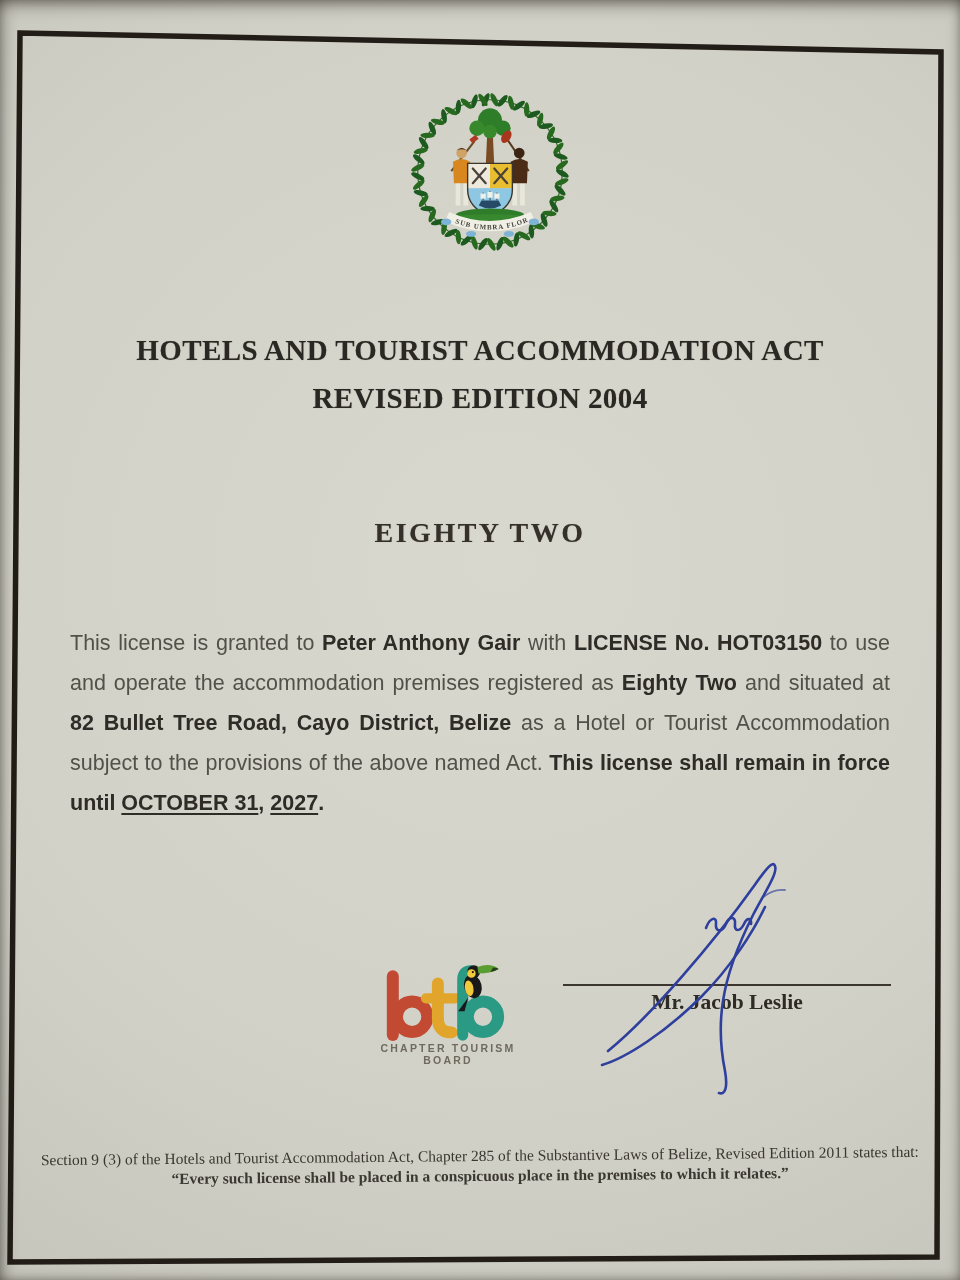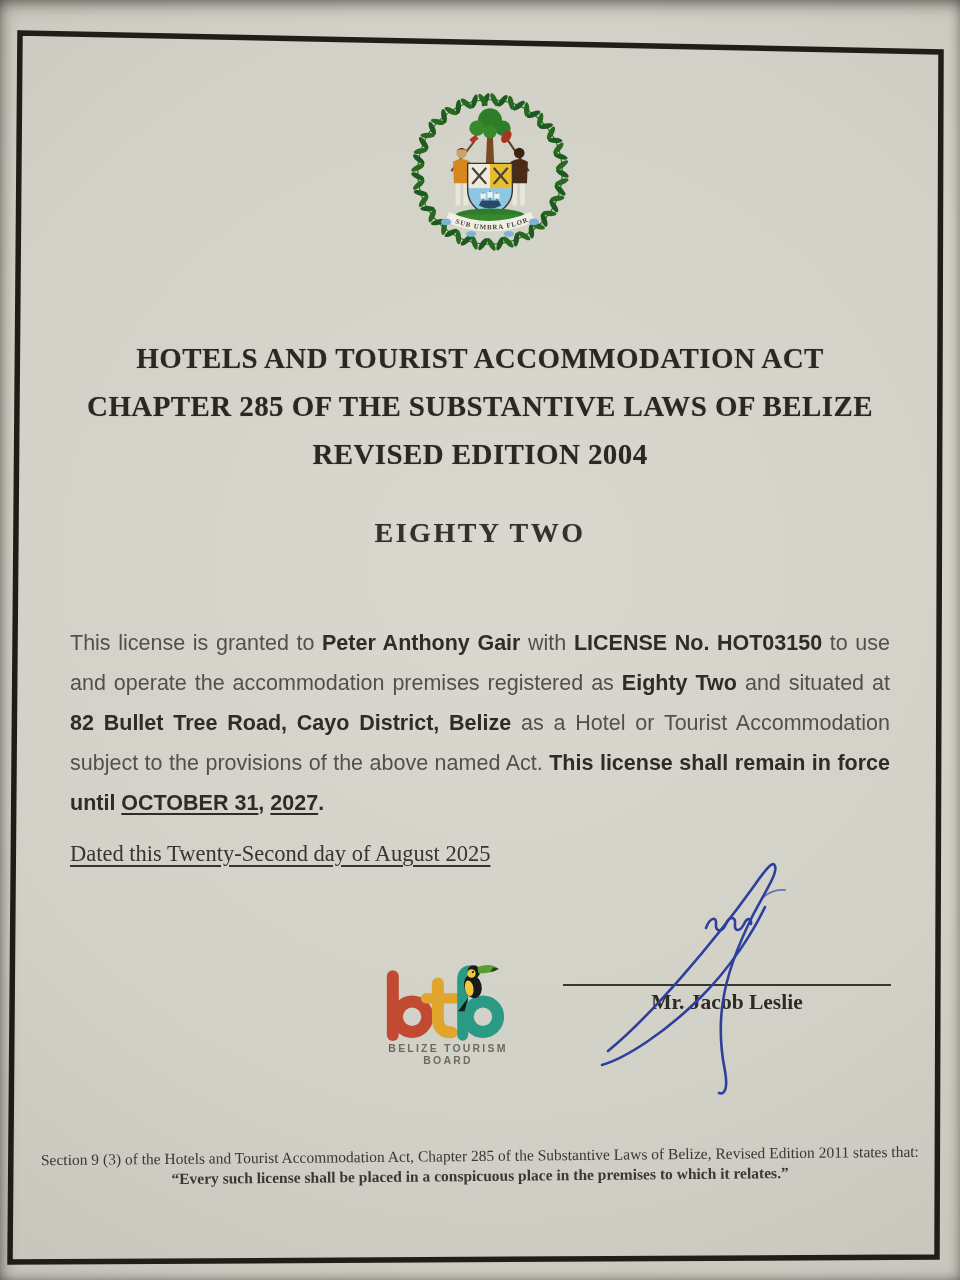--- a/index.html
+++ b/index.html
@@ -12,21 +12,21 @@
   .photo::after{
     content:""; position:absolute; inset:0; pointer-events:none;
     box-shadow: inset 0 10px 18px -8px rgba(35,30,25,.65),
                 inset 10px 0 18px -10px rgba(35,30,25,.45),
                 inset -6px 0 14px -8px rgba(35,30,25,.35),
                 inset 0 -6px 12px -6px rgba(35,30,25,.35);
   }
   .abs{position:absolute;}
   .frame-svg{left:0;top:0;width:960px;height:1280px;}
 
-  .titles{left:0;right:0;top:326px;text-align:center;color:#2b2823;margin-top:8px;}
+  .titles{left:0;right:0;top:326px;text-align:center;color:#2b2823;}
   .title-line{font-weight:700;font-size:29px;line-height:48px;letter-spacing:.4px;
     text-shadow:0 0 1px rgba(43,40,35,.35);}
   .property{left:0;right:0;top:517px;text-align:center;font-weight:700;font-size:28px;
     letter-spacing:2.5px;color:#35312a;text-shadow:0 0 1px rgba(43,40,35,.3);}
 
   .body-text{
     left:70px;width:820px;top:601px;
     font-family:"Liberation Sans", sans-serif;
     font-size:21.5px;line-height:40.2px;text-align:justify;color:#53504a;
   }
@@ -149,29 +149,27 @@
         <ellipse cx="122" cy="172" rx="6" ry="3.4" fill="#7fb3d6"></ellipse>
       <path id="mottoArc" d="M52 156 Q100 178 148 156" fill="none"></path>
       <text font-size="8" font-weight="bold" fill="#44403a" letter-spacing="1.2" font-family="Liberation Serif, serif">
         <textPath href="#mottoArc" startOffset="8">SUB UMBRA FLOREO</textPath>
       </text>
     </g>
   </svg>
 
   <div class="abs titles">
     <div class="title-line">HOTELS AND TOURIST ACCOMMODATION ACT</div>
-    <div class="title-line">CHAPTER 285 OF THE SUBSTANTIVE LAWS OF BELIZE</div>
     <div class="title-line">REVISED EDITION 2004</div>
   </div>
 
   <div class="abs property">EIGHTY TWO</div>
 
   <p class="abs body-text"><span>This license is granted to </span><span class="b">Peter Anthony Gair</span><span> with </span><span class="b">LICENSE No. HOT03150</span><span> to use and operate the accommodation premises registered as </span><span class="b">Eighty Two</span><span> and situated at </span><span class="b">82 Bullet Tree Road, Cayo District, Belize</span><span> as a Hotel or Tourist Accommodation subject to the provisions of the above named Act. </span><span class="b">This license shall remain in force until </span><span class="b u">OCTOBER 31</span><span class="b">, </span><span class="b u">2027</span><span class="b">.</span></p>
 
-  <div class="abs dated">Dated this Twenty-Second day of August 2025</div>
 
   <div class="abs sig-line"></div>
   <div class="abs sig-name">Mr. Jacob Leslie</div>
 
   <svg class="abs signature-svg" viewBox="0 0 212 252">
     <g fill="none" stroke-width="2.6" stroke-linecap="round" stroke="#2e3f9d">
       <path d="M12 205 C55 170 118 96 158 40 C170 23 177 14 179 20 C182 27 169 46 157 69 C142 99 131 128 127 155 C123 180 125 205 129 225 C132 242 129 249 123 247"></path>
       <path d="M6 219 C30 212 70 186 105 151 C135 121 157 86 169 61"></path>
       <path d="M110 82 C114 71 121 70 120 78 C119 86 126 87 130 78 C133 70 140 70 139 78 C138 86 144 86 148 78 C151 71 156 72 155 78"></path>
       <path d="M166 52 C173 46 181 43 189 44" stroke-width="1.8" opacity=".65"></path>
@@ -189,20 +187,20 @@
       <path d="M97 45 L86 60 L93 60 Z" fill="#17191a"></path>
       <ellipse cx="102" cy="33" rx="9.5" ry="13" fill="#17191a" transform="rotate(-14 102 33)"></ellipse>
       <ellipse cx="98" cy="35" rx="4.6" ry="8.5" fill="#f0c93c" transform="rotate(-10 98 35)"></ellipse>
       <circle cx="103" cy="17" r="7" fill="#17191a"></circle>
       <circle cx="100.5" cy="19" r="4.6" fill="#f0c93c"></circle>
       <circle cx="102" cy="17.5" r="1.2" fill="#17191a"></circle>
       <path d="M107 12 Q121 7 130 14 Q121 19 108 19 Z" fill="#5a9e32"></path>
       <path d="M124 12.5 Q129 13 130 14 Q126 16.5 121 17.5 Z" fill="#27411a"></path>
     </g>
   </svg>
-  <div class="abs btb-tagline">BELIZE TOURISM BOARD</div>
+  <div class="abs btb-tagline">CHAPTER TOURISM BOARD</div>
 
   <div class="abs footer">
     <div class="footer-line1">Section 9 (3) of the Hotels and Tourist Accommodation Act, Chapter 285 of the Substantive Laws of Belize, Revised Edition 2011 states that:</div>
     <div class="footer-line2">“Every such license shall be placed in a conspicuous place in the premises to which it relates.”</div>
   </div>
 
 </div>
 
 </body></html>

